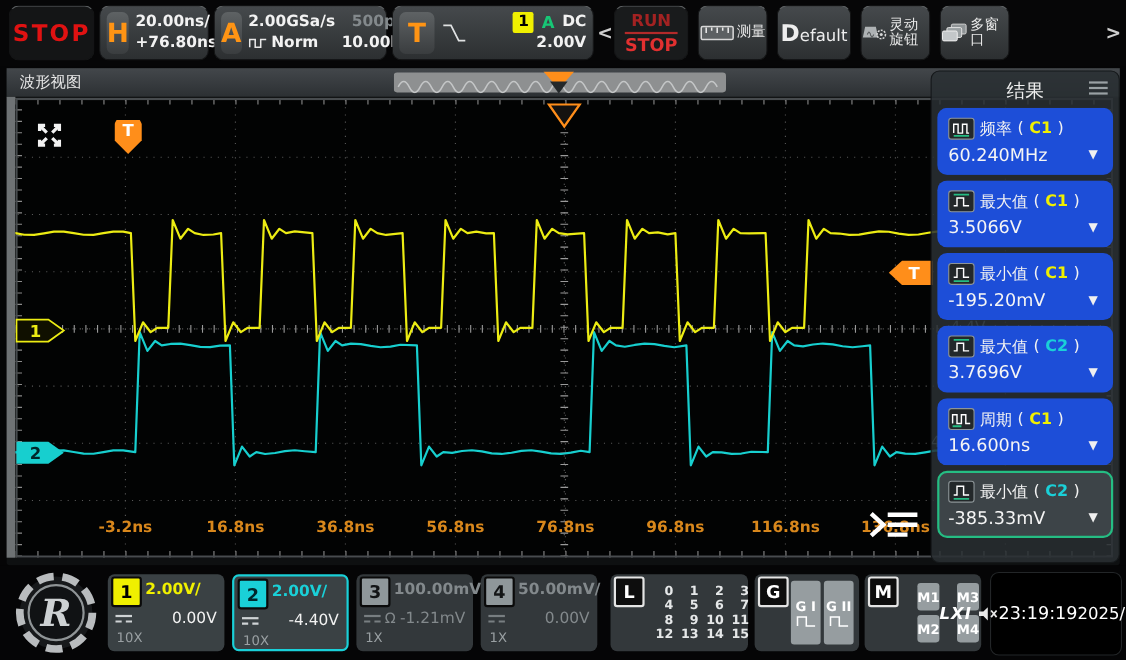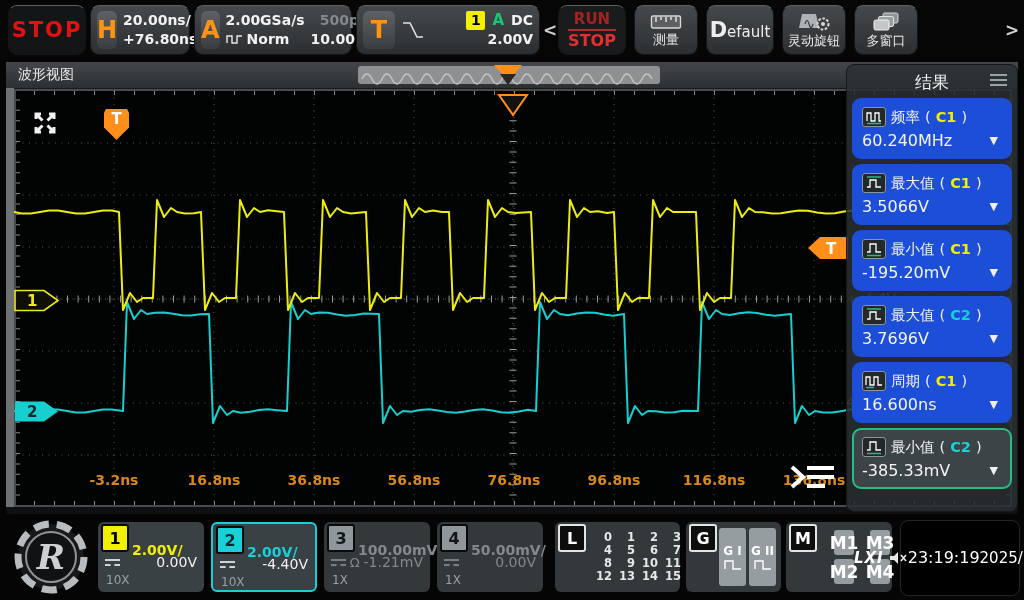--- a/index.html
+++ b/index.html
@@ -24,21 +24,21 @@
   .normrow{display:flex;align-items:center;gap:4px;}
   .trow{display:flex;align-items:center;gap:7px;}
   .srcbadge{width:19px;height:19px;background:#f0f000;color:#000;font-size:14px;font-weight:bold;
             border-radius:2px;display:flex;align-items:center;justify-content:center;}
   .greenA{color:#17c776;font-weight:bold;font-size:15px;}
   .scrollarrow{position:absolute;top:20px;color:#cfcfcf;font-size:17px;font-weight:bold;cursor:pointer;}
   #runstop{left:558px;width:68px;display:flex;flex-direction:column;align-items:center;justify-content:center;background:#191b1c;}
   #runstop .run{color:#a32222;font-size:15px;font-weight:bold;line-height:17px;}
   #runstop .divl{width:48px;height:2px;background:#b32a2a;margin:1px 0;}
   #runstop .stop{color:#e23030;font-size:16px;font-weight:bold;line-height:18px;}
-  .tool{display:flex;flex-direction:column;align-items:center;justify-content:center;gap:2px;}
+  .tool{display:flex;flex-direction:row;align-items:center;justify-content:center;gap:2px;}
   .tool .tlabel{color:#e8e8e8;font-size:13px;line-height:14px;}
   #btn-measure{left:634px;width:64px;}
   #btn-default{left:706px;width:68px;}
   #btn-knob{left:782px;width:64px;}
   #btn-multiwin{left:854px;width:64px;}
   #btn-cursor{left:926px;width:64px;}
   #btn-default .dfl{color:#eee;font-size:15px;font-weight:400;}
   #btn-default .dfl b{font-size:21px;}
   
   #wvwin{position:absolute;left:6px;top:62px;width:1012px;height:452px;background:#0e1011;border-radius:3px;}
@@ -78,40 +78,40 @@
   .mval{font-size:16px;color:#f5f5f5;}
   .marrow{color:#f0f0f0;font-size:11px;margin-right:4px;}
   .micon{background:#23282a;border:1px solid #8d9598;border-radius:3px;}
   
   #bottom{position:absolute;left:0;top:514px;width:1024px;height:86px;background:#050506;}
   .badge{position:absolute;left:3px;top:2px;width:24px;height:24px;border-radius:3px;border:2px solid #0a0a0a;
          display:flex;align-items:center;justify-content:center;font-size:16px;font-weight:bold;box-sizing:content-box;}
   .chbox{position:absolute;top:8px;width:106px;height:70px;border-radius:6px;background:#3a4144;box-sizing:border-box;}
   .chbox.dim{background:#33383b;}
   .chbox.selected{border:2px solid #1ad0d8;}
-  .chscale{position:absolute;left:34px;top:20px;font-size:14px;font-weight:600;}
+  .chscale{position:absolute;left:34px;top:6px;font-size:14px;font-weight:600;}
   .chrow2{position:absolute;left:7px;right:7px;top:32px;display:flex;align-items:center;justify-content:space-between;}
   .choff{font-size:14px;color:#f2f2f2;}
   .dim .choff,.dim .ohm{color:#83898c;}
   .ohm{font-size:13px;color:#83898c;}
   .chprobe{position:absolute;left:8px;top:51px;font-size:12px;color:#9aa0a3;}
   .coupl{display:inline-block;width:15px;}
   .coupl .l1{height:2px;background:#cfd3d5;margin-bottom:3px;}
   .coupl .l2{height:0;border-bottom:2px dashed #cfd3d5;}
   .dim .coupl .l1{background:#787e81;}
   .dim .coupl .l2{border-bottom-color:#787e81;}
   .grpbox{position:absolute;top:8px;height:70px;border-radius:6px;background:#33383b;box-sizing:border-box;}
   .wbadge{background:#0d0d0d;color:#fff;border:2px solid #e4e4e4;}
   #logic-digits{position:absolute;left:38px;top:9px;display:grid;grid-template-columns:repeat(4,19px);
                 column-gap:4px;row-gap:0;justify-items:end;font-size:11.5px;font-weight:bold;color:#e6e8e9;line-height:13px;}
   .gbtns{position:absolute;left:33px;top:6px;right:5px;bottom:6px;display:flex;gap:3px;}
   .gbtn{flex:1;background:#969da0;border-radius:3px;display:flex;flex-direction:column;align-items:center;justify-content:center;gap:1px;}
   .gbtn span{color:#fff;font-weight:bold;font-size:12px;}
   .mgrid{position:absolute;left:36px;top:8px;display:grid;grid-template-columns:32px 32px;gap:4px;}
-  .mbtn{height:25px;background:#969da0;border-radius:3px;color:#fff;font-weight:bold;font-size:17px;
+  .mbtn{height:25px;background:#969da0;border-radius:3px;color:#fff;font-weight:bold;font-size:12px;
         display:flex;align-items:center;justify-content:center;margin-left:12px;}
   #clockbox{position:absolute;left:900px;top:6px;width:118px;height:74px;background:#000;border:1px solid #232628;
             border-radius:8px;display:flex;flex-direction:row;align-items:center;justify-content:center;line-height:20px;}
   #clockbox .lxirow{display:flex;align-items:center;gap:5px;}
   #clockbox .lxi{font-style:italic;font-weight:bold;font-size:15px;color:#fff;letter-spacing:1px;}
   #clockbox .tm{font-size:16px;color:#fff;}
   #clockbox .dt{font-size:15px;color:#fff;}
   #rigol-logo{position:absolute;left:12px;top:4px;}
 </style>
 </head>

